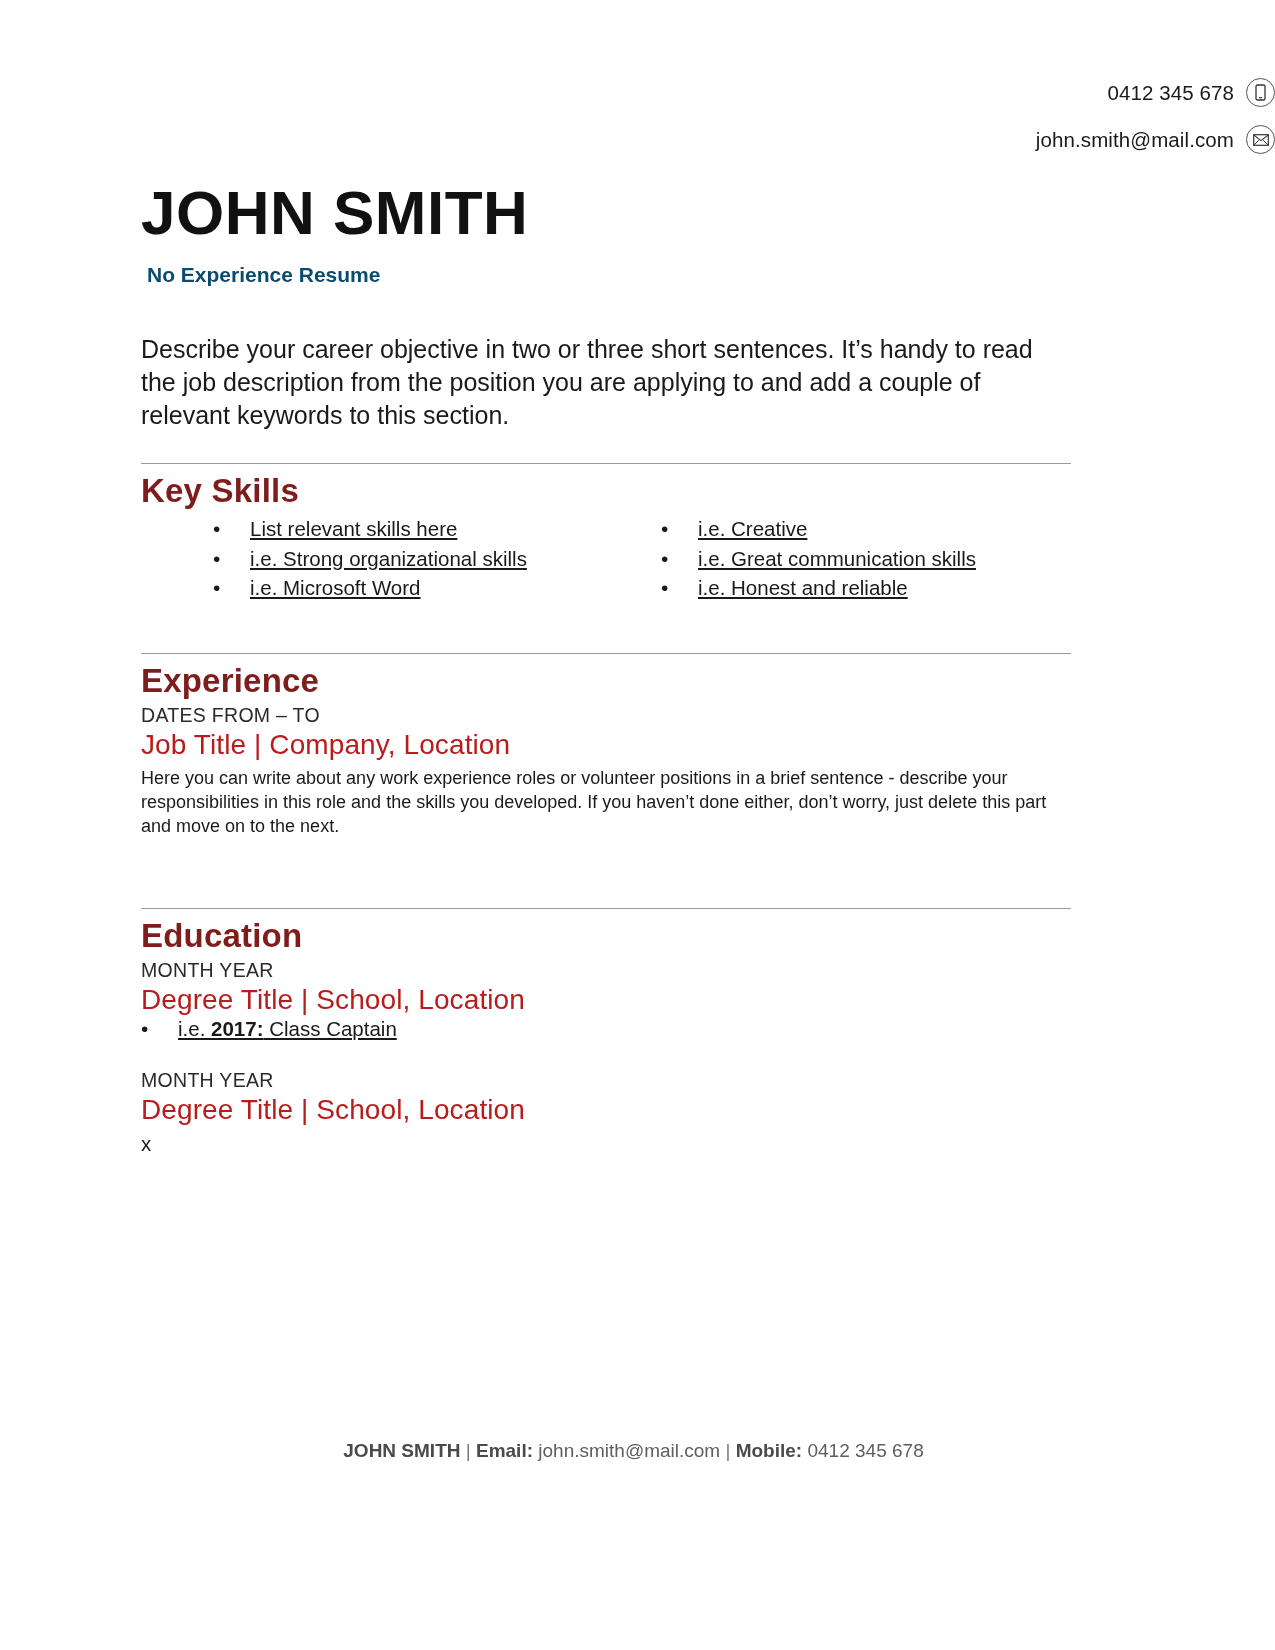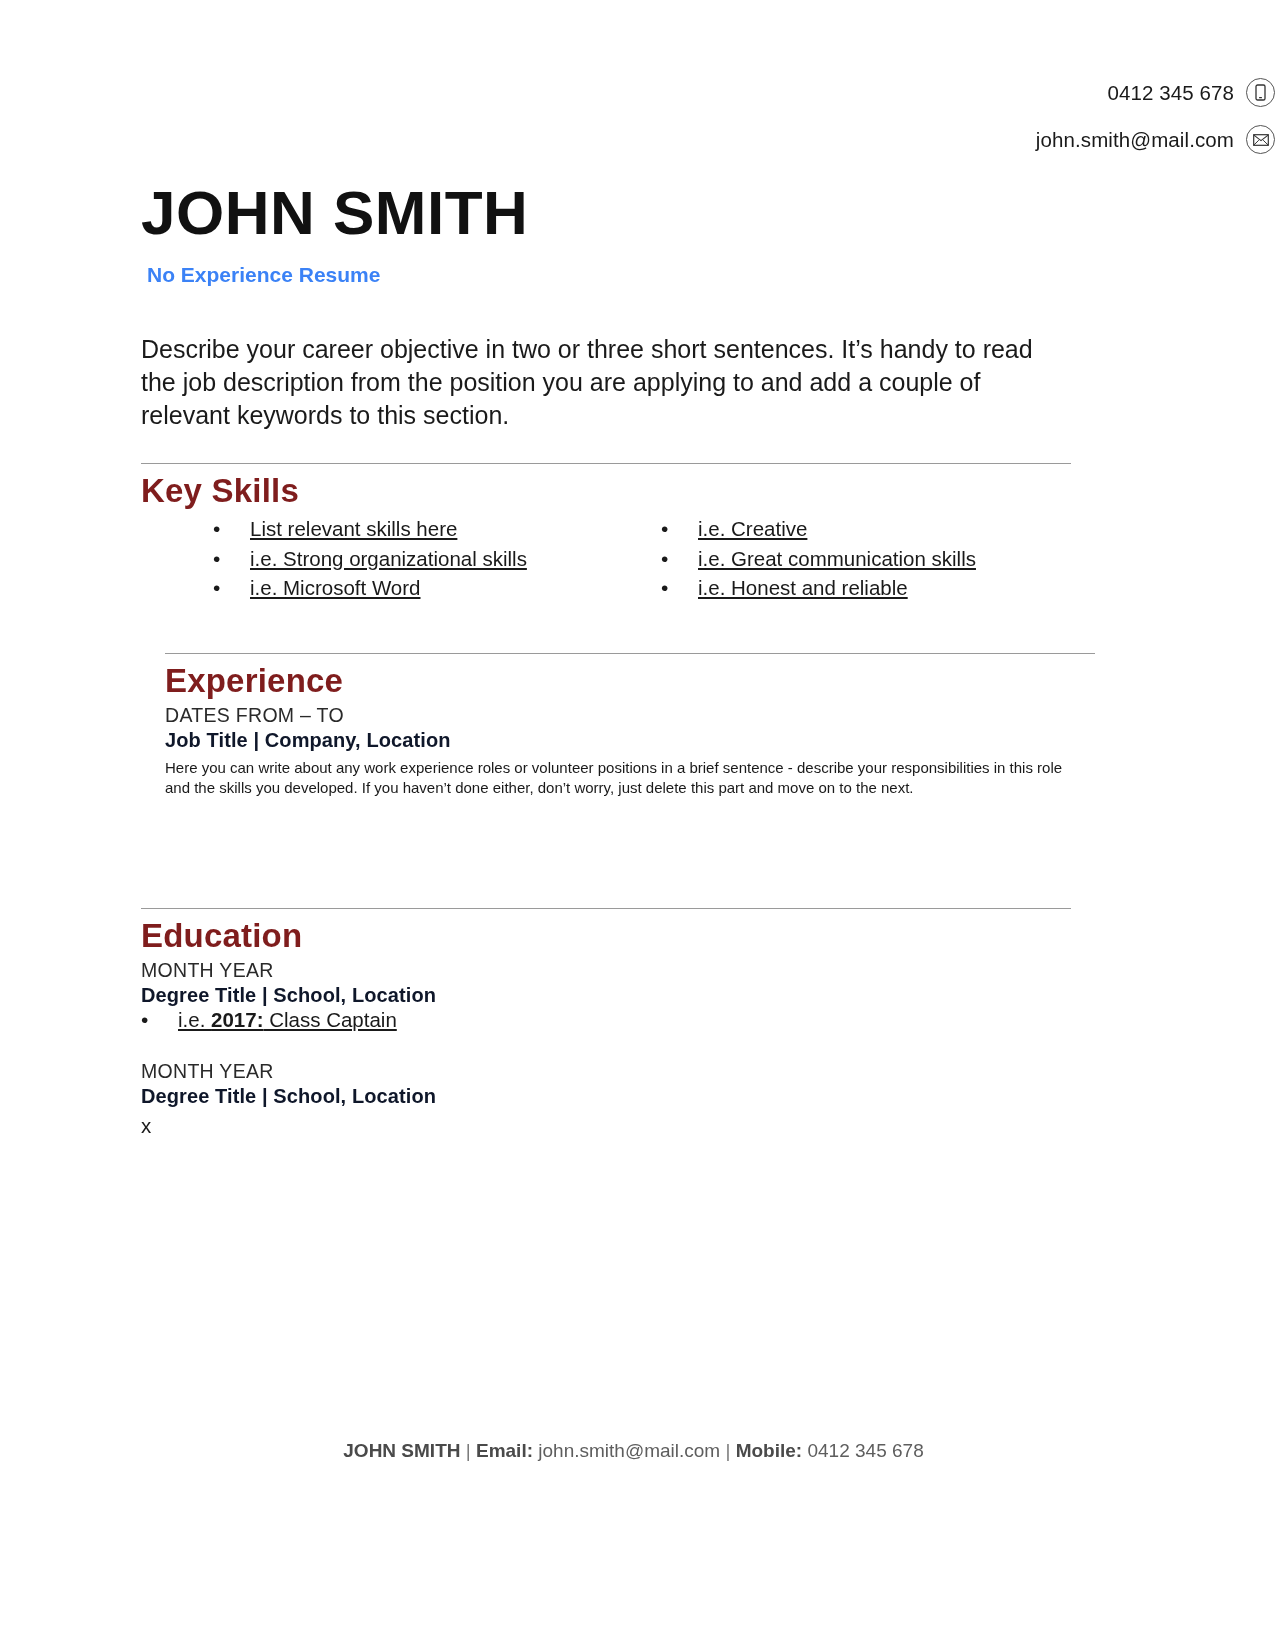--- a/index.html
+++ b/index.html
@@ -64,21 +64,21 @@
     letter-spacing: 0.5px;
     color: #111;
     line-height: 1.05;
   }
   .subtitle {
     position: absolute;
     left: 147px;
     top: 263px;
     font-size: 21px;
     font-weight: bold;
-    color: #3b82f6;
+    color: #0c4a6e;
   }
 
   
   .objective {
     position: absolute;
     left: 141px;
     top: 333px;
     width: 900px;
     font-size: 25px;
     line-height: 1.32;
@@ -138,37 +138,36 @@
     font-size: 21px;
     color: #1a1a1a;
   }
 
   
   .experience-wrap {
     position: absolute;
     left: 141px;
     top: 653px;
     width: 930px;
-    margin-left: 24px;
   }
   .date-line {
     font-size: 19.5px;
     color: #2a2a2a;
     letter-spacing: 0.3px;
     margin-top: 4px;
   }
   .entry-title {
-    font-size: 20px;
-    font-weight: bold;
-    color: #0f172a;
+    font-size: 28px;
+    font-weight: normal;
+    color: #b91c1c;
     margin-top: 2px;
     letter-spacing: 0.1px;
   }
   .entry-desc {
-    font-size: 15px;
+    font-size: 18px;
     line-height: 1.32;
     color: #1a1a1a;
     margin-top: 6px;
     width: 925px;
   }
 
   
   .education-wrap {
     position: absolute;
     left: 141px;

